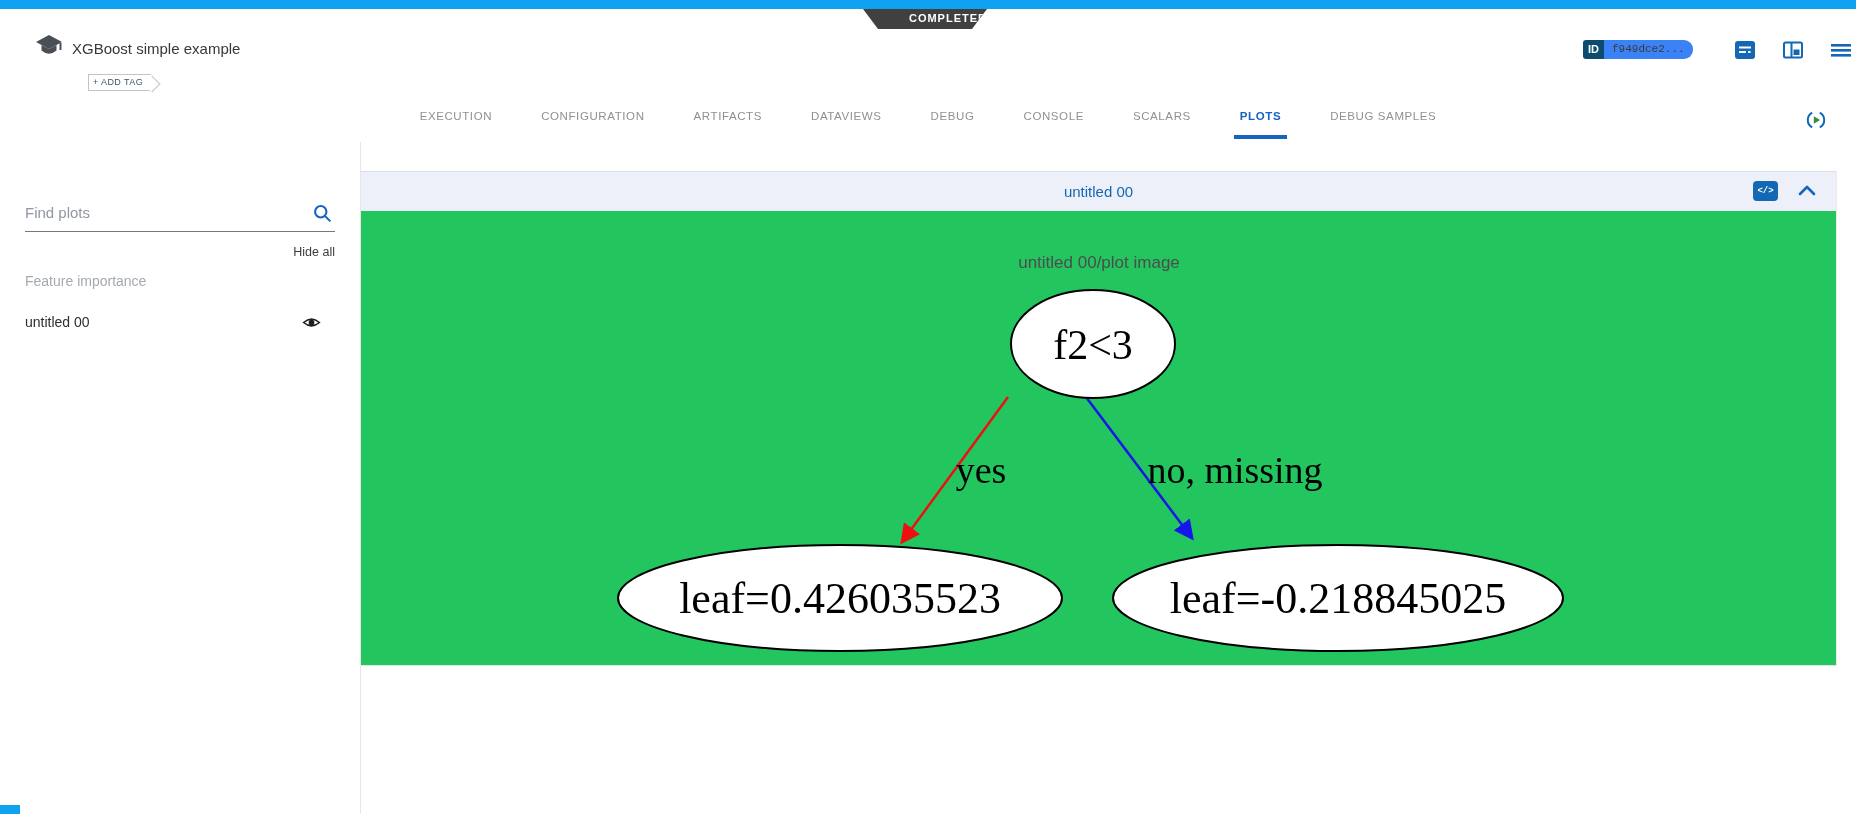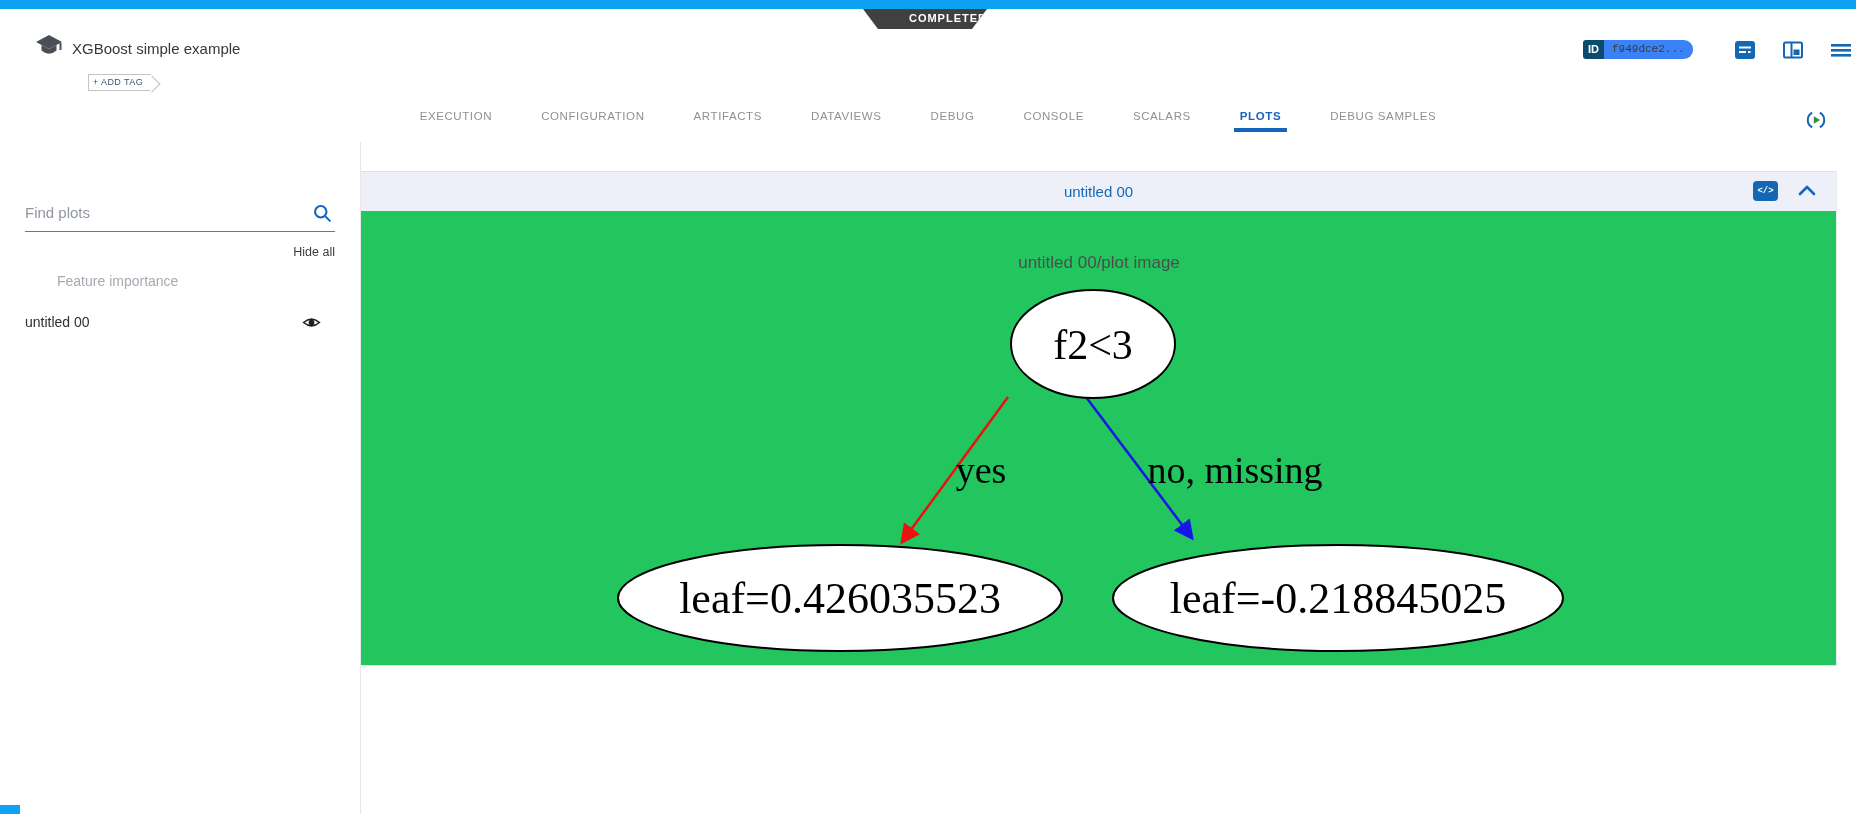--- a/index.html
+++ b/index.html
@@ -23,32 +23,32 @@
 
   .id-wrap { position:absolute; left:1583px; top:40px; height:19px; display:flex; }
   .id-chip { background:#0c4a6e; color:#fff; font-size:11px; font-weight:bold; padding:0 5px; line-height:19px; border-radius:3px 0 0 3px; }
   .id-hash { background:#3b82f6; color:#3a3a3a; font-family:"Liberation Mono","DejaVu Sans Mono",monospace; font-size:11px;
     padding:0 8px; line-height:19px; border-radius:0 9px 9px 0; cursor:pointer; }
   .hdr-icon { position:absolute; top:38px; width:24px; height:24px; cursor:pointer; }
 
   
   .tabs { position:absolute; left:0; top:103px; width:1856px; height:34px; display:flex; justify-content:center; gap:37px; align-items:flex-start; }
   .tab { font-size:11.5px; letter-spacing:.6px; color:#8c9196; padding:7px 6px 10px; cursor:pointer; white-space:nowrap; }
-  .tab.active { color:#1565c0; font-weight:bold; border-bottom:4px solid #1565c0; padding-bottom:6px; }
+  .tab.active { color:#1565c0; font-weight:bold; border-bottom:4px solid #1565c0; padding-bottom:13px; }
   .refresh-btn { position:absolute; left:1804px; top:108px; width:24px; height:24px; cursor:pointer; }
 
   
   .sidebar-border { position:absolute; left:360px; top:142px; width:1px; height:672px; background:#e7e7e7; }
   .search-box { position:absolute; left:25px; top:200px; width:310px; height:32px; border-bottom:1px solid #777; }
   .search-box input { border:none; outline:none; width:270px; font-size:15px; color:#333; padding-top:4px; background:transparent;
     font-family:"Liberation Sans","DejaVu Sans",sans-serif; }
   .search-box input::placeholder { color:#9097a1; }
   .search-ic { position:absolute; right:2px; top:3px; width:21px; height:21px; cursor:pointer; }
   .hide-all { position:absolute; left:25px; top:245px; width:310px; text-align:right; font-size:12.5px; color:#3c3c3c; cursor:pointer; }
-  .group-label { position:absolute; left:25px; top:273px; font-size:14px; color:#a5aab1;margin-left:32px; }
+  .group-label { position:absolute; left:25px; top:273px; font-size:14px; color:#a5aab1; }
   .plot-item { position:absolute; left:25px; top:312px; width:310px; height:22px; cursor:pointer; }
   .plot-item .lbl { font-size:14px; color:#2e2e2e; line-height:20px; }
   .plot-item .eye { position:absolute; right:14px; top:1px; width:19px; height:19px; cursor:pointer; }
 
   
   .plot-card { position:absolute; left:361px; top:171px; width:1476px; height:495px; border-right:1px solid #ebebeb; }
   .card-header { position:relative; width:100%; height:40px; background:#edf0f8; border-top:1px solid #dcdfe9; }
   .card-title { width:100%; text-align:center; line-height:39px; font-size:15px; color:#1566b3; font-weight:500; }
   .embed-btn { position:absolute; right:58px; top:9px; width:25px; height:20px; background:#1467b3; border-radius:4px;
     color:#fff; font-size:9px; font-weight:bold; text-align:center; line-height:20px; cursor:pointer;

